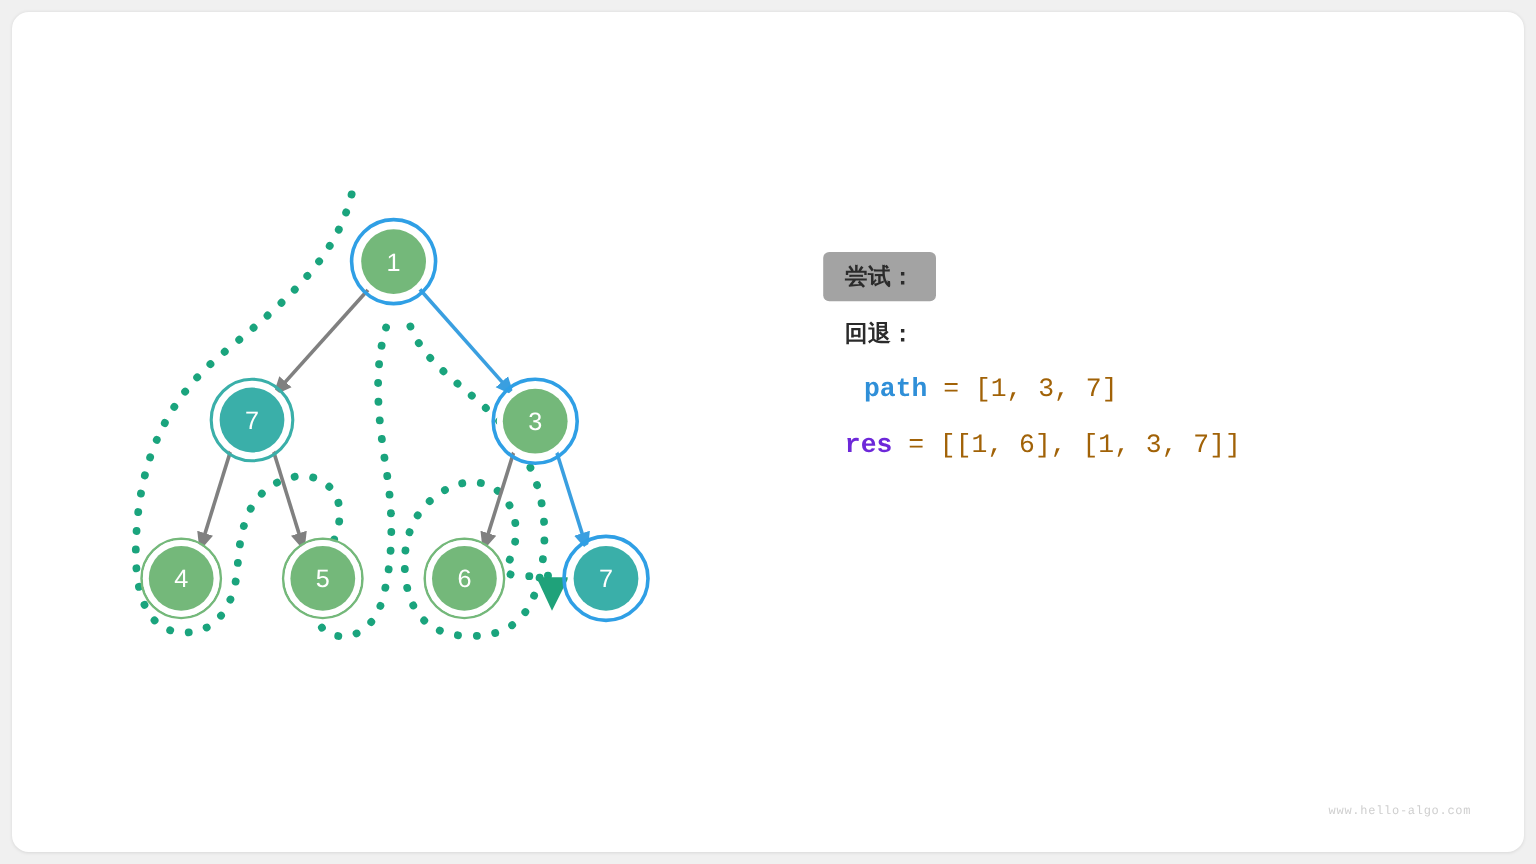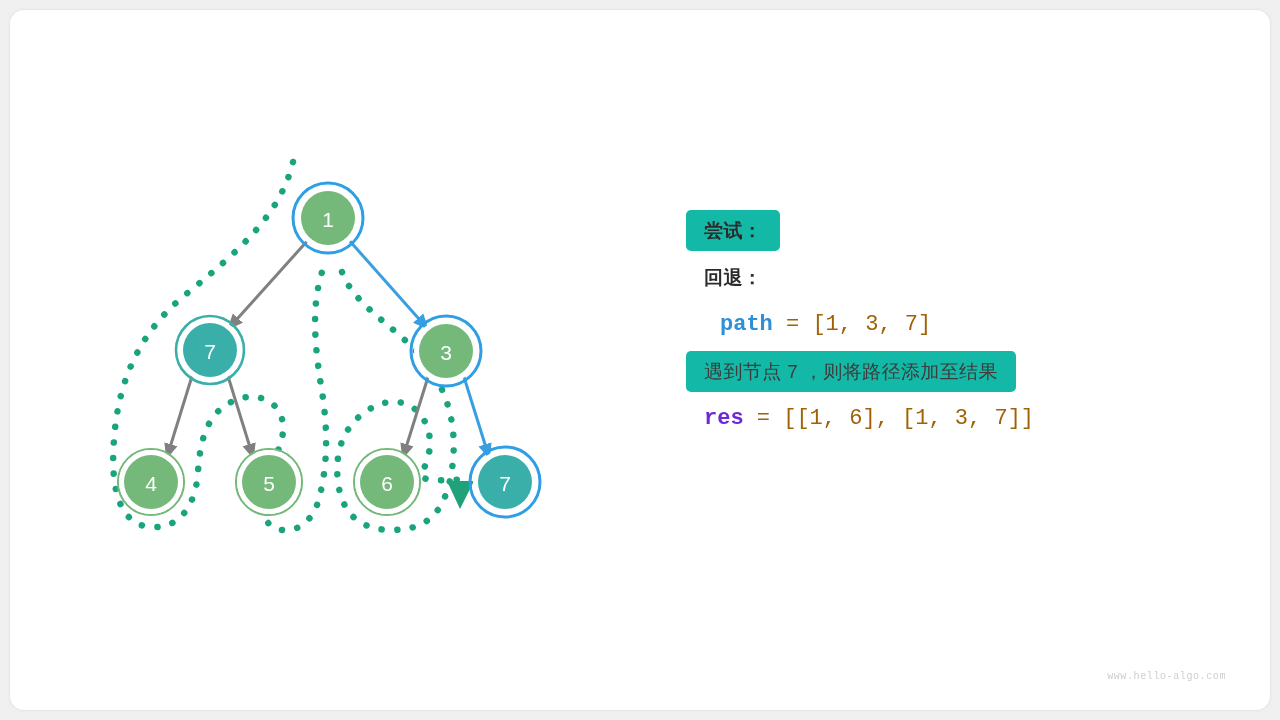--- a/index.html
+++ b/index.html
@@ -22,21 +22,21 @@
   
   #panel{
     position:absolute;left:676px;top:200px;width:470px;
   }
   .line{
     display:flex;align-items:baseline;
     margin:0 0 6px 0;
     height:41px;
   }
   .boxed{
-    background:#14b8a6;border-radius:5px;
+    background:#a3a3a3;border-radius:5px;
   }
   .linepad{padding:0 18px;display:flex;align-items:center;height:41px;}
   .cn{
     font-family:"Liberation Sans", sans-serif;
     font-size:19px;color:#3c3c3c;letter-spacing:0.4px;
     white-space:pre;
   }
   .cn.bold{font-weight:bold;color:#2b2b2b;}
   .code{
     font-family:"Liberation Mono", monospace;
@@ -174,25 +174,20 @@
         </div>
       </div>
 
       <div class="line">
         <div class="linepad">
           <span class="code kw-blue">path</span>
           <span class="code"> = [1, 3, 7]</span>
         </div>
       </div>
 
-      <div class="line">
-        <div class="boxed linepad">
-          <span class="cn">遇到节点 7 ，则将路径添加至结果</span>
-        </div>
-      </div>
 
       <div class="line">
         <div class="linepad">
           <span class="code kw-teal">res</span>
           <span class="code"> = [[1, 6], [1, 3, 7]]</span>
         </div>
       </div>
 
     </div>
 

